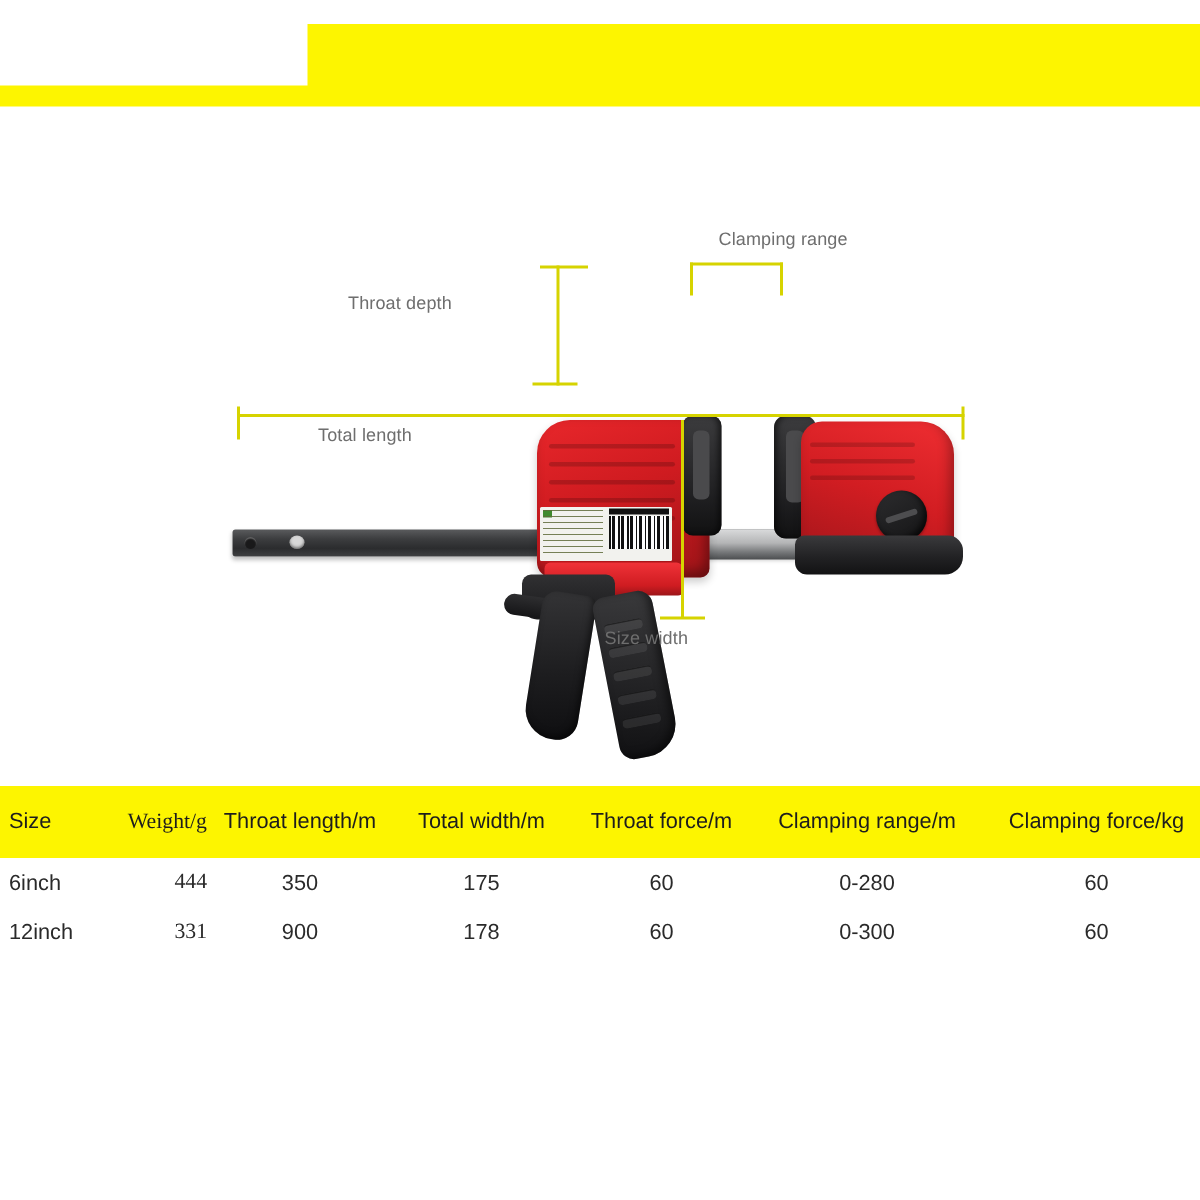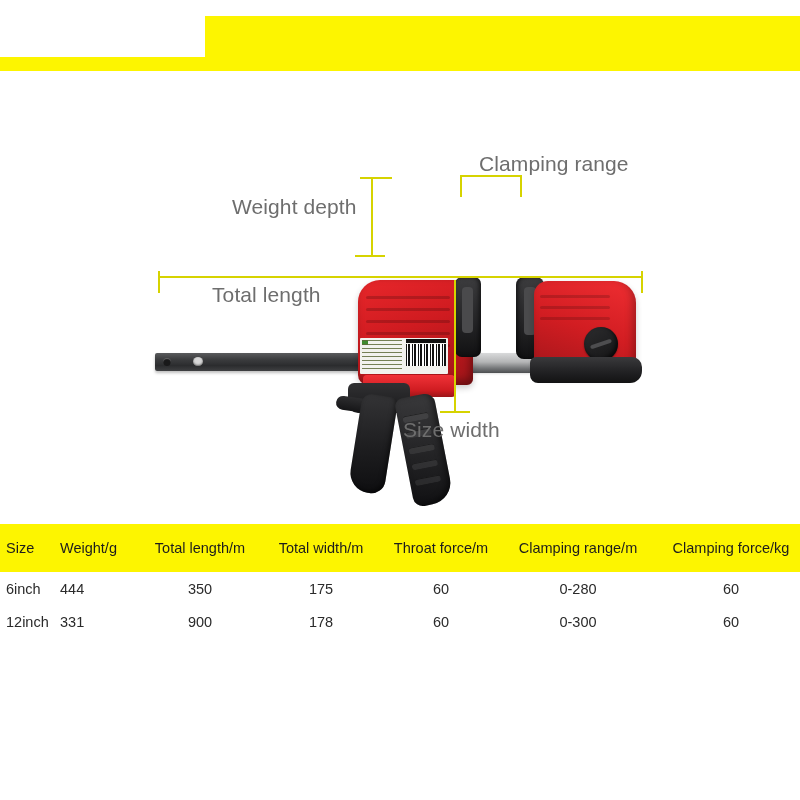--- a/index.html
+++ b/index.html
@@ -28,21 +28,21 @@
     background:#ffffff;padding:0 6px 0 0;
     z-index:3;
   }
 
   
   #figure{position:absolute;left:0;top:95px;width:800px;height:410px;}
 
   .annot{
     position:absolute;
     color:#6e6e6e;
-    font-size:21px;
+    font-size:12px;
     white-space:nowrap;
     letter-spacing:.1px;
   }
 
   
   .mline{position:absolute;background:#d6d300;}
   .mline.h{height:2px;}
   .mline.v{width:2px;}
 
   
@@ -178,21 +178,21 @@
     font-size:14.5px;font-weight:400;color:#1d1d1d;
     text-align:center;vertical-align:middle;padding:0;
     white-space:nowrap;
   }
   #table tbody tr{height:33px;}
   #table tbody td{
     font-size:14.5px;color:#2a2a2a;font-weight:400;
     text-align:center;vertical-align:middle;padding:0;
   }
   #table th.c0,#table td.c0{width:52px;text-align:left;padding-left:6px;}
-  #table th.c1,#table td.c1{width:78px;text-align:left;padding-left:2px;}
+  #table th.c1,#table td.c1{width:78px;text-align:right;padding-left:2px;font-family:Liberation Serif, serif;}
   #table th.c2,#table td.c2{width:124px;}
   #table th.c3,#table td.c3{width:118px;}
   #table th.c4,#table td.c4{width:122px;}
   #table th.c5,#table td.c5{width:152px;}
   #table th.c6,#table td.c6{width:154px;}
 </style>
 </head>
 <body>
 
 <div id="header">
@@ -263,32 +263,32 @@
   <div class="mline h" style="left:355px;top:160px;width:30px;"></div>
 
   <div class="mline h" style="left:158px;top:181px;width:485px;"></div>
   <div class="mline v" style="left:158px;top:176px;height:22px;"></div>
   <div class="mline v" style="left:641px;top:176px;height:22px;"></div>
 
   <div class="mline v" style="left:454px;top:185px;height:132px;"></div>
   <div class="mline h" style="left:440px;top:316px;width:30px;"></div>
 
   <div class="annot" style="left:479px;top:57px;">Clamping range</div>
-  <div class="annot" style="left:232px;top:100px;">Weight depth</div>
+  <div class="annot" style="left:232px;top:100px;">Throat depth</div>
   <div class="annot" style="left:212px;top:188px;">Total length</div>
   <div class="annot" style="left:403px;top:323px;">Size width</div>
 </div>
 
 <div id="table-wrap">
   <table id="table">
     <thead>
       <tr>
         <th class="c0">Size</th>
         <th class="c1">Weight/g</th>
-        <th class="c2">Total length/m</th>
+        <th class="c2">Throat length/m</th>
         <th class="c3">Total width/m</th>
         <th class="c4">Throat force/m</th>
         <th class="c5">Clamping range/m</th>
         <th class="c6">Clamping force/kg</th>
       </tr>
     </thead>
     <tbody>
       <tr>
         <td class="c0">6inch</td>
         <td class="c1">444</td>

